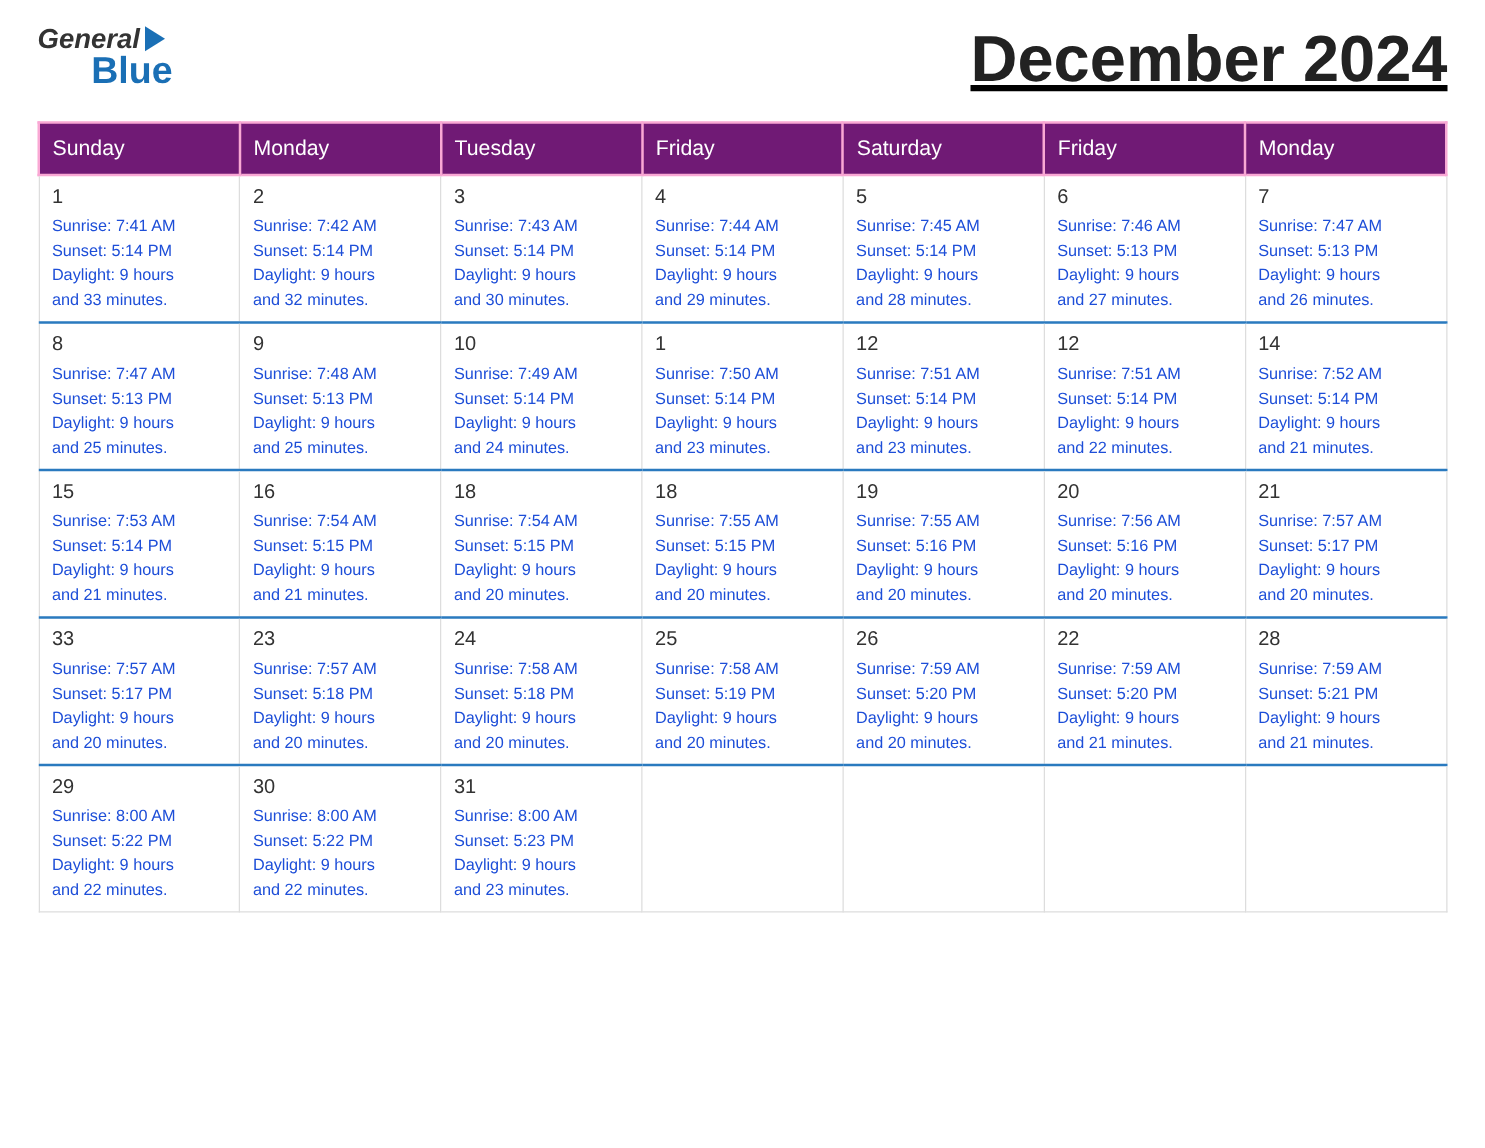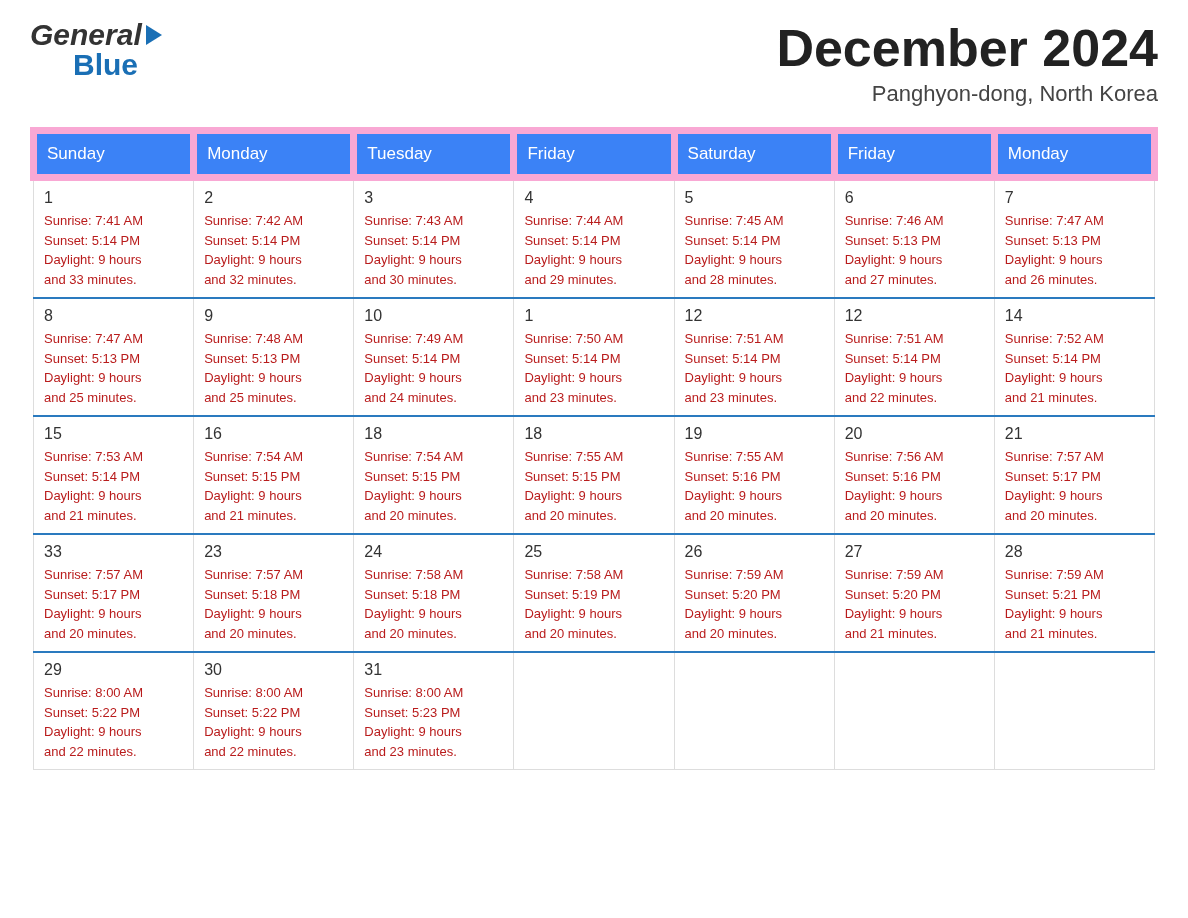--- a/index.html
+++ b/index.html
@@ -16,44 +16,45 @@
       align-items: flex-start;
       margin-bottom: 20px;
     }
     .logo {
       display: flex;
       flex-direction: column;
       align-items: flex-start;
     }
     .title-section {
       text-align: right;
+      text-decoration: underline;
     }
     .month-title {
       font-size: 52px;
       font-weight: bold;
       color: #222;
       line-height: 1.1;
     }
     .location-title {
       font-size: 22px;
       color: #444;
       margin-top: 4px;
     }
     .calendar {
       width: 100%;
       border-collapse: collapse;
     }
     .calendar th {
-      background-color: #3b82f6;
+      background-color: #701a75;
       color: #fff;
       font-size: 17px;
       font-weight: normal;
       padding: 10px 10px;
       text-align: left;
-      border: 7px solid #f9a8d4;
+      border: 2px solid #f9a8d4;
     }
     .calendar td {
       vertical-align: top;
       padding: 8px 10px;
       border: 1px solid #ccc;
       width: 14.28%;
       font-size: 13px;
       color: #333;
       background: #fff;
     }
@@ -65,21 +66,21 @@
     }
     .day-number {
       font-size: 16px;
       font-weight: normal;
       margin-bottom: 4px;
       display: block;
     }
     .day-info {
       font-size: 13px;
       line-height: 1.5;
-      color: #b91c1c;
+      color: #1d4ed8;
     }
     .empty-cell {
       background: #fff;
     }
     .logo-line1 {
       display: flex;
       align-items: center;
       line-height: 1;
     }
     .logo-line2 {
@@ -87,30 +88,29 @@
       align-items: center;
       line-height: 1;
     }
   </style>
 </head>
 <body>
 
 <div class="header">
   <div class="logo">
     <div class="logo-line1">
-      <span style="font-size:30px;font-weight:bold;color:#333;font-style:italic;">General</span>
+      <span style="font-size:22px;font-weight:bold;color:#333;font-style:italic;">General</span>
       <span style="display:inline-block;width:0;height:0;border-top:10px solid transparent;border-bottom:10px solid transparent;border-left:16px solid #1a6fb5;margin-left:4px;"></span>
     </div>
     <div class="logo-line2">
       <span style="font-size:30px;font-weight:bold;color:#1a6fb5;margin-left:43px;">Blue</span>
     </div>
   </div>
   <div class="title-section">
     <div class="month-title">December 2024</div>
-    <div class="location-title">Panghyon-dong, North Korea</div>
   </div>
 </div>
 
 <table class="calendar">
   <thead>
     <tr>
     <th>Sunday</th>
         <th>Monday</th>
         <th>Tuesday</th>
         <th>Friday</th>
@@ -225,21 +225,21 @@
         </td>
         <td>
           <span class="day-number">25</span>
           <div class="day-info">Sunrise: 7:58 AM<br>Sunset: 5:19 PM<br>Daylight: 9 hours<br>and 20 minutes.</div>
         </td>
         <td>
           <span class="day-number">26</span>
           <div class="day-info">Sunrise: 7:59 AM<br>Sunset: 5:20 PM<br>Daylight: 9 hours<br>and 20 minutes.</div>
         </td>
         <td>
-          <span class="day-number">27</span>
+          <span class="day-number">22</span>
           <div class="day-info">Sunrise: 7:59 AM<br>Sunset: 5:20 PM<br>Daylight: 9 hours<br>and 21 minutes.</div>
         </td>
         <td>
           <span class="day-number">28</span>
           <div class="day-info">Sunrise: 7:59 AM<br>Sunset: 5:21 PM<br>Daylight: 9 hours<br>and 21 minutes.</div>
         </td>
       </tr>
       <tr>
         <td>
           <span class="day-number">29</span>

